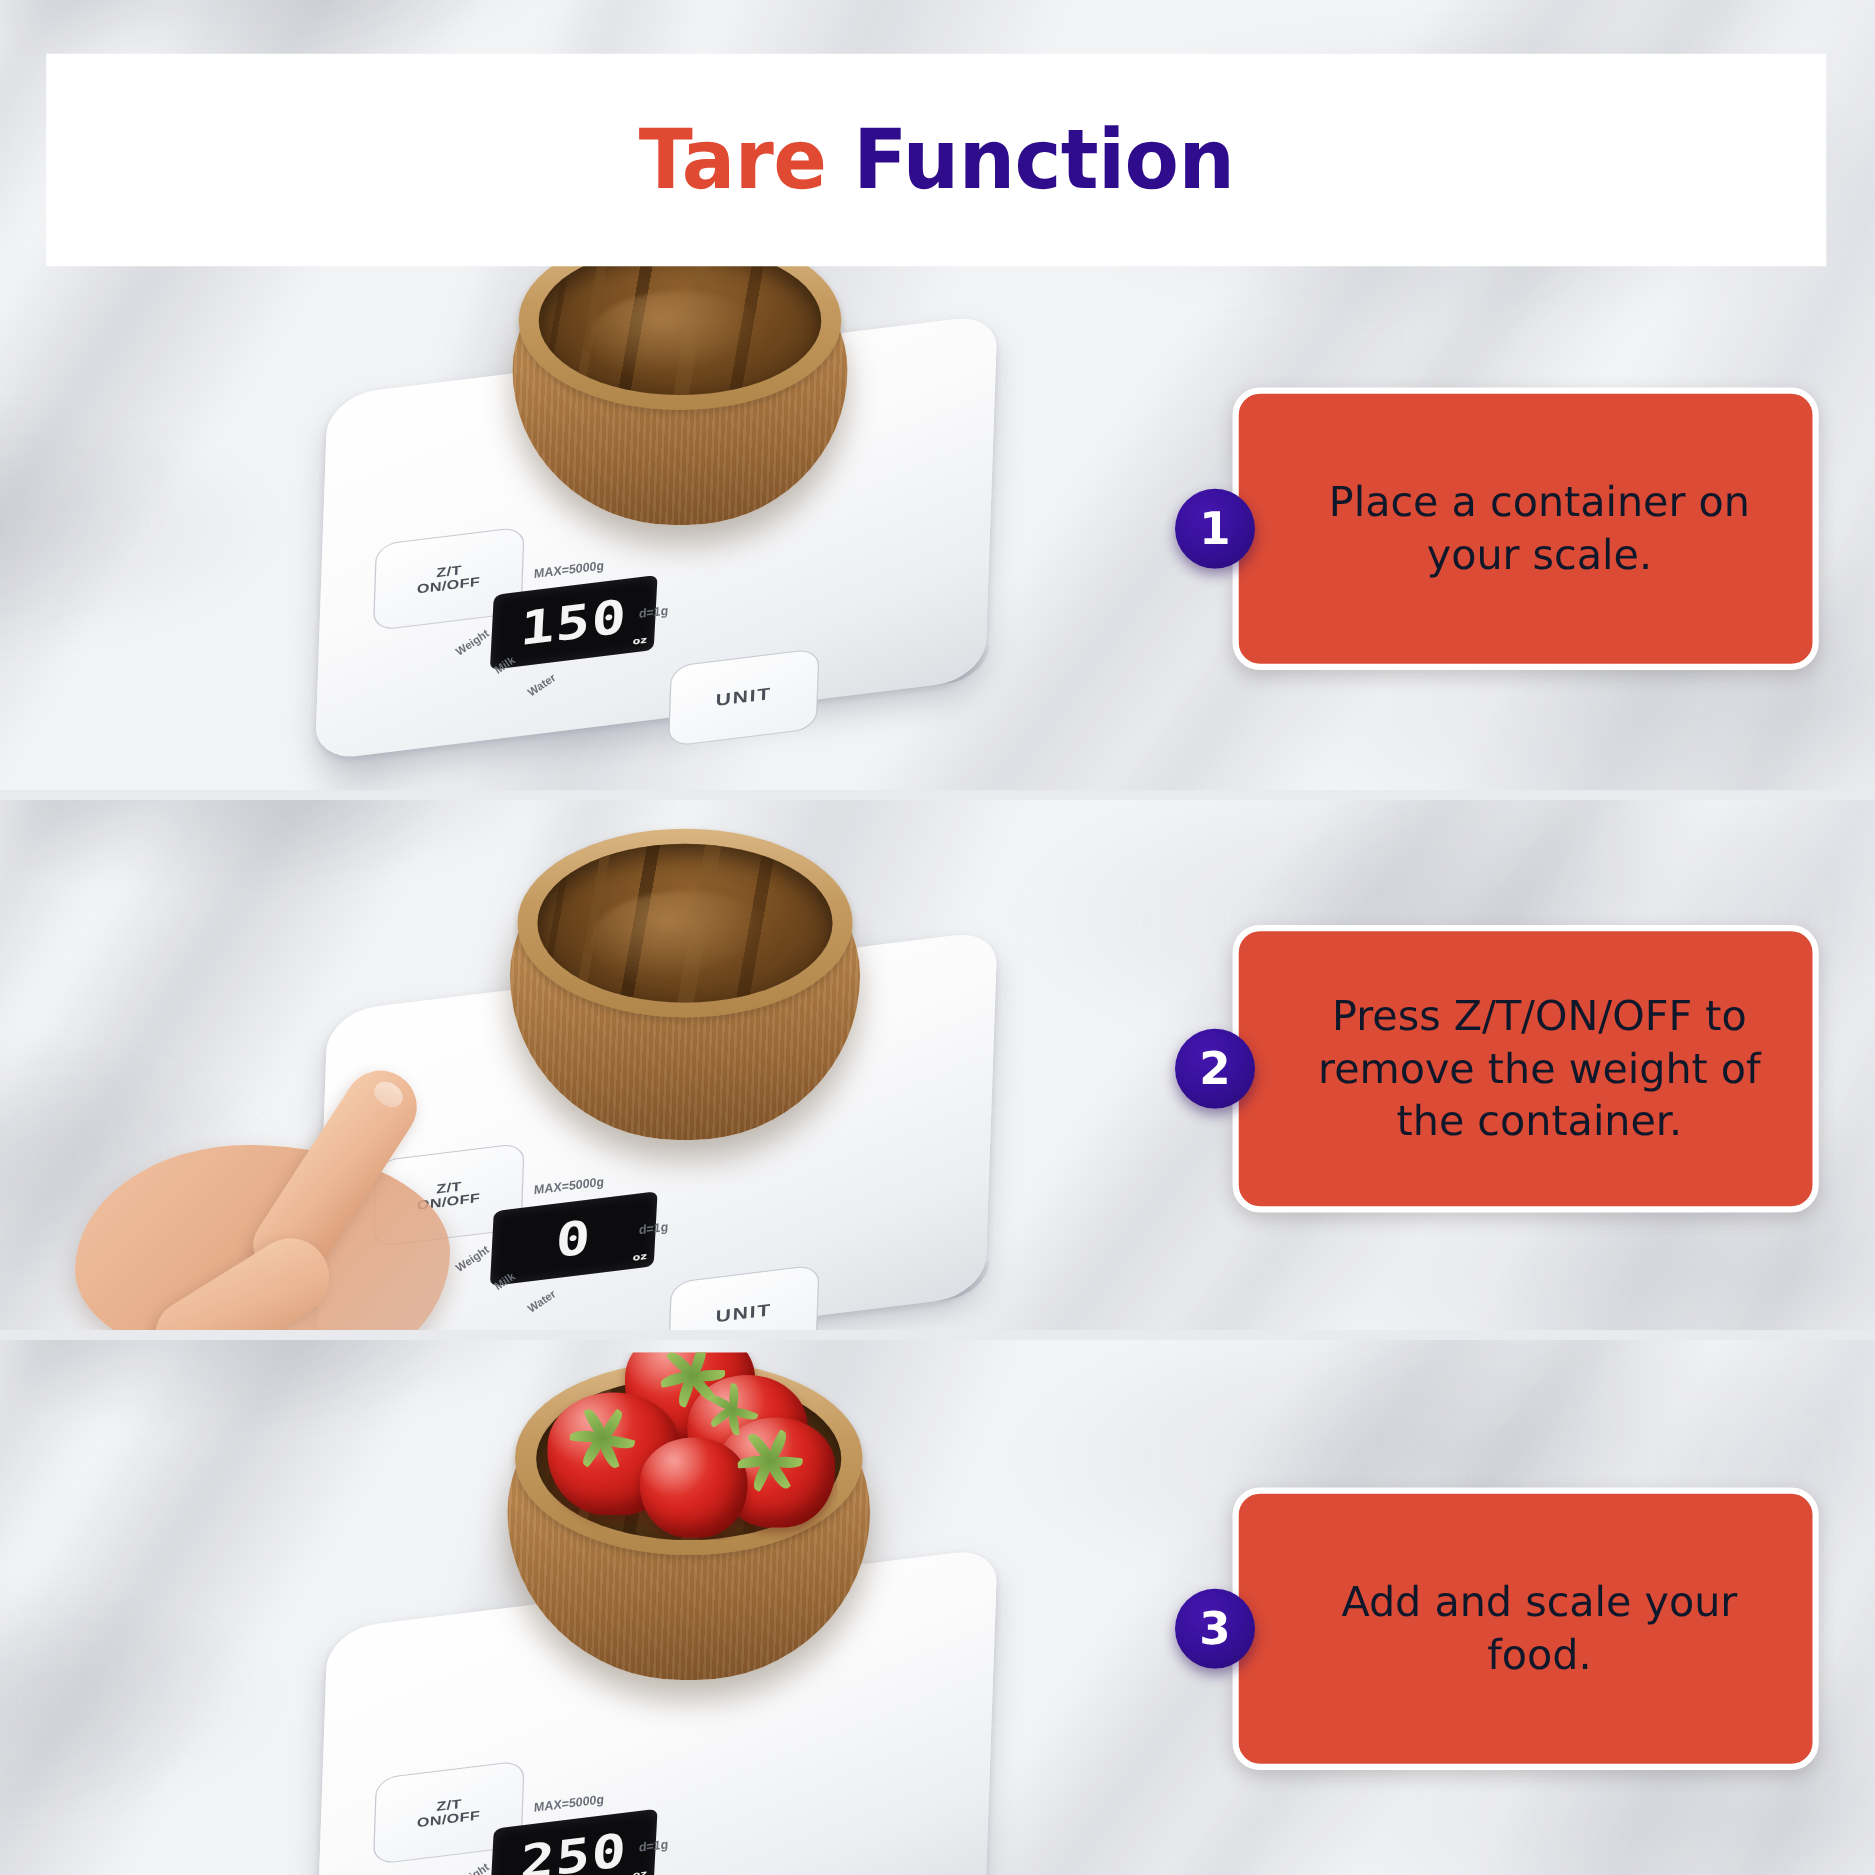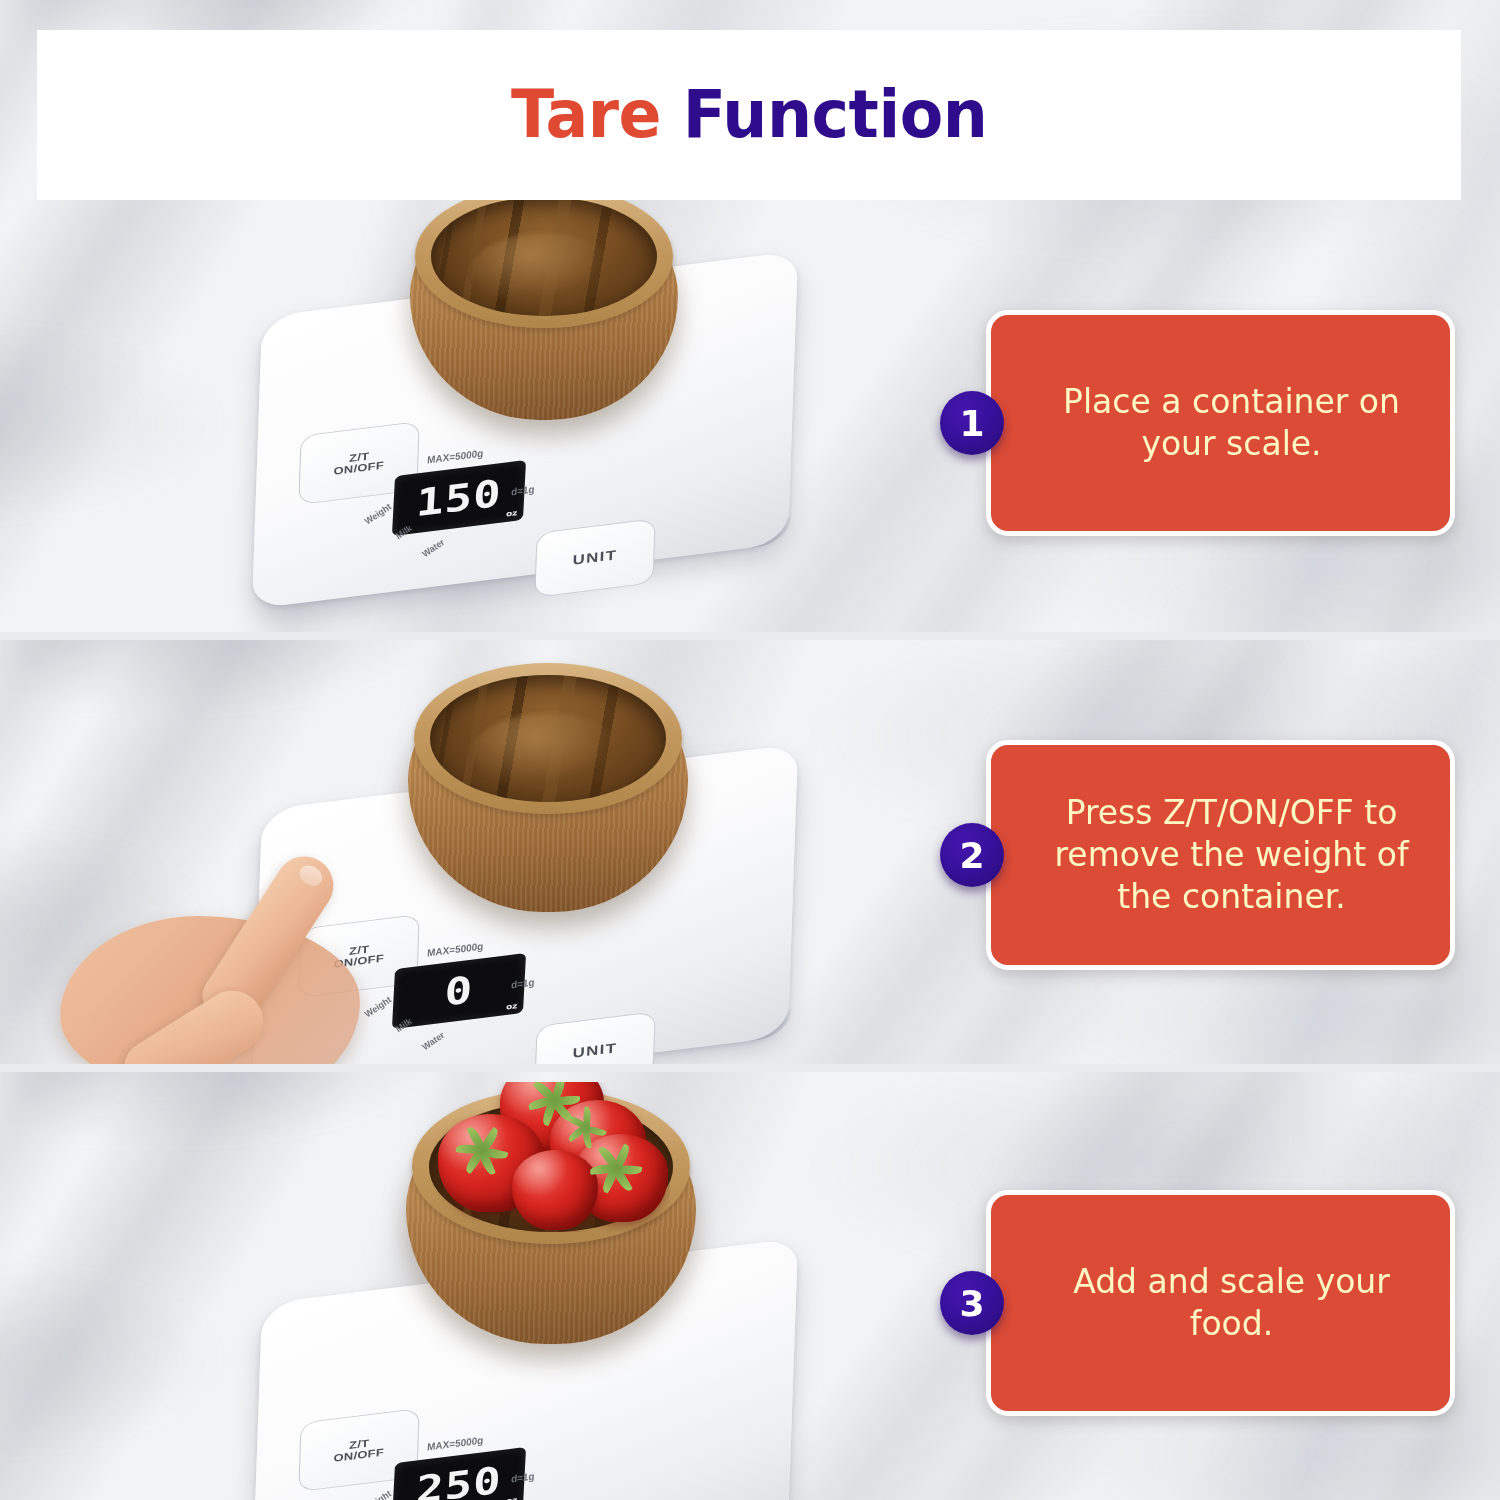--- a/index.html
+++ b/index.html
@@ -39,21 +39,21 @@
 
   
   .panel{position:absolute;left:0;width:1500px;overflow:hidden;}
   #panel-1{top:0;height:632px;}
   #panel-2{top:640px;height:424px;}
   #panel-3{top:1072px;height:428px;}
   .panel-bg{position:absolute;inset:0;}
 
   
   .header-band{
-    position:absolute;left:37px;top:30px;width:1424px;height:170px;
+    position:absolute;left:37px;top:43px;width:1424px;height:170px;
     background:#ffffff;z-index:40;
     display:flex;align-items:center;justify-content:center;
   }
   .title{
     font-size:66px;font-weight:bold;letter-spacing:-.5px;line-height:1;
     white-space:nowrap;font-family:"DejaVu Sans","Liberation Sans",sans-serif;
     transform:scaleX(.96);
   }
   .t-red{color:#E04A33;}
   .t-purple{color:#2E0C8C;}
@@ -160,21 +160,21 @@
   
   .callout{position:absolute;z-index:30;}
   .callout-box{
     position:absolute;left:46px;top:0;right:0;
     background:#DC4B35;border:5px solid #ffffff;border-radius:22px;
     box-shadow:0 5px 14px rgba(70,60,60,.22);
     display:flex;align-items:center;justify-content:center;
     padding:14px 34px 14px 56px;box-sizing:border-box;
   }
   .callout-text{
-    color:#fef9c3;font-size:33px;line-height:1.28;text-align:center;
+    color:#0f172a;font-size:33px;line-height:1.28;text-align:center;
     font-family:"DejaVu Sans","Liberation Sans",sans-serif;font-weight:400;
   }
   .badge{
     position:absolute;left:0;width:64px;height:64px;border-radius:50%;
     background:radial-gradient(circle at 38% 32%, #4516ae 0%, #36109a 48%, #280b74 100%);
     box-shadow:0 5px 10px rgba(40,12,90,.45);
     display:flex;align-items:center;justify-content:center;
     color:#ffffff;font-size:36px;font-weight:bold;z-index:2;
     font-family:"DejaVu Sans","Liberation Sans",sans-serif;
   }

